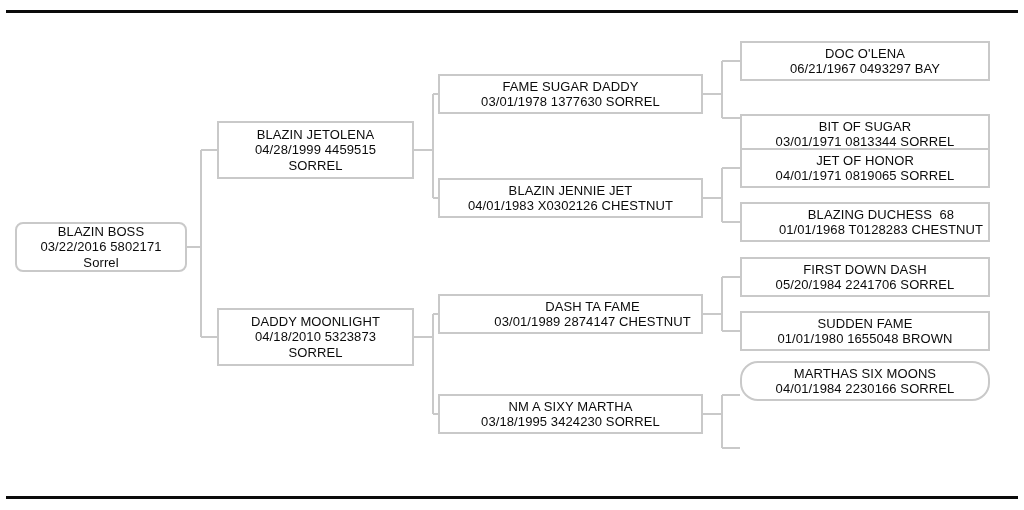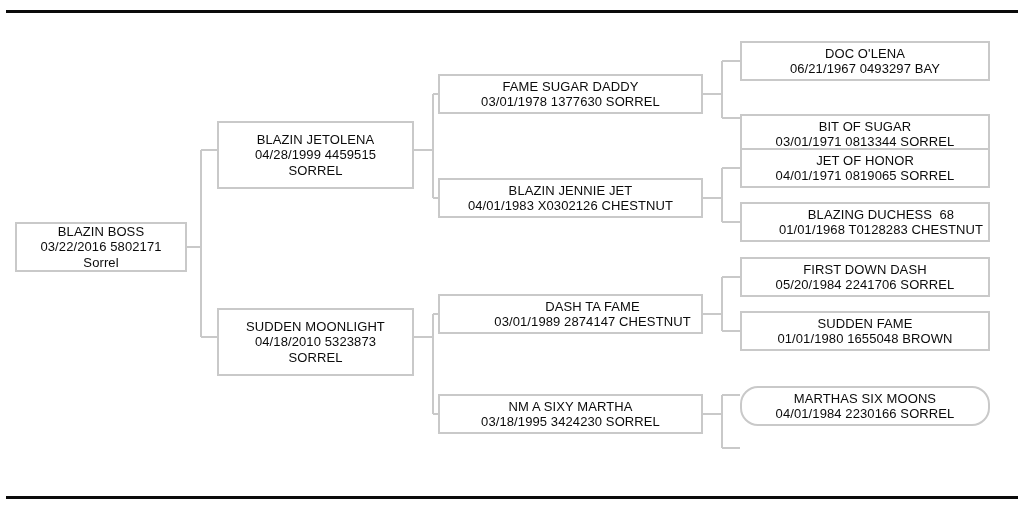--- a/index.html
+++ b/index.html
@@ -39,40 +39,40 @@
     flex-direction: column;
     align-items: center;
     justify-content: center;
     color: #0b0b0b;
     line-height: 15.5px;
     font-size: 13px;
     letter-spacing: 0.1px;
   }
   .node span { display: block; white-space: pre; }
   
-  .n-root   { left: 15px;  top: 222px; width: 172px; height: 50px; }
+  .n-root   { left: 15px;  top: 222px; width: 172px; height: 50px; border-radius: 8px; }
   
-  .n-g2 { left: 217px; top: 0; width: 197px; height: 68px; }
+  .n-g2 { left: 217px; top: 0; width: 197px; height: 58px; }
   .n-g2a { top: 121px; }
   .n-g2b { top: 308px; }
   
   .n-g3 { left: 438px; width: 265px; height: 40px; }
   .n-g3a { top: 74px; }
   .n-g3b { top: 178px; }
   .n-g3c { top: 294px; padding-left: 44px; }
   .n-g3d { top: 394px; }
   
   .n-g4 { left: 740px; width: 250px; height: 40px; }
   .n-g4a { top: 41px; }
   .n-g4b { top: 114px; }
   .n-g4c { top: 148px; }
   .n-g4d { top: 202px; padding-left: 32px; }
   .n-g4e { top: 257px; }
   .n-g4f { top: 311px; }
-  .n-g4g { top: 386px; border-radius: 18px; }
+  .n-g4g { top: 361px; border-radius: 18px; }
   .n-g4h { top: 428px; }
 </style>
 </head>
 <body>
 
 <div class="stage">
 
   <div class="rule top"></div>
   <div class="rule bottom"></div>
 
@@ -91,21 +91,21 @@
     <span>03/22/2016 5802171</span>
     <span>Sorrel</span>
   </div>
 
   <div class="node n-g2 n-g2a">
     <span>BLAZIN JETOLENA</span>
     <span>04/28/1999 4459515</span>
     <span>SORREL</span>
   </div>
   <div class="node n-g2 n-g2b">
-    <span>SUDDEN MOONLIGHT</span>
+    <span>DADDY MOONLIGHT</span>
     <span>04/18/2010 5323873</span>
     <span>SORREL</span>
   </div>
 
   <div class="node n-g3 n-g3a">
     <span>FAME SUGAR DADDY</span>
     <span>03/01/1978 1377630 SORREL</span>
   </div>
   <div class="node n-g3 n-g3b">
     <span>BLAZIN JENNIE JET</span>

